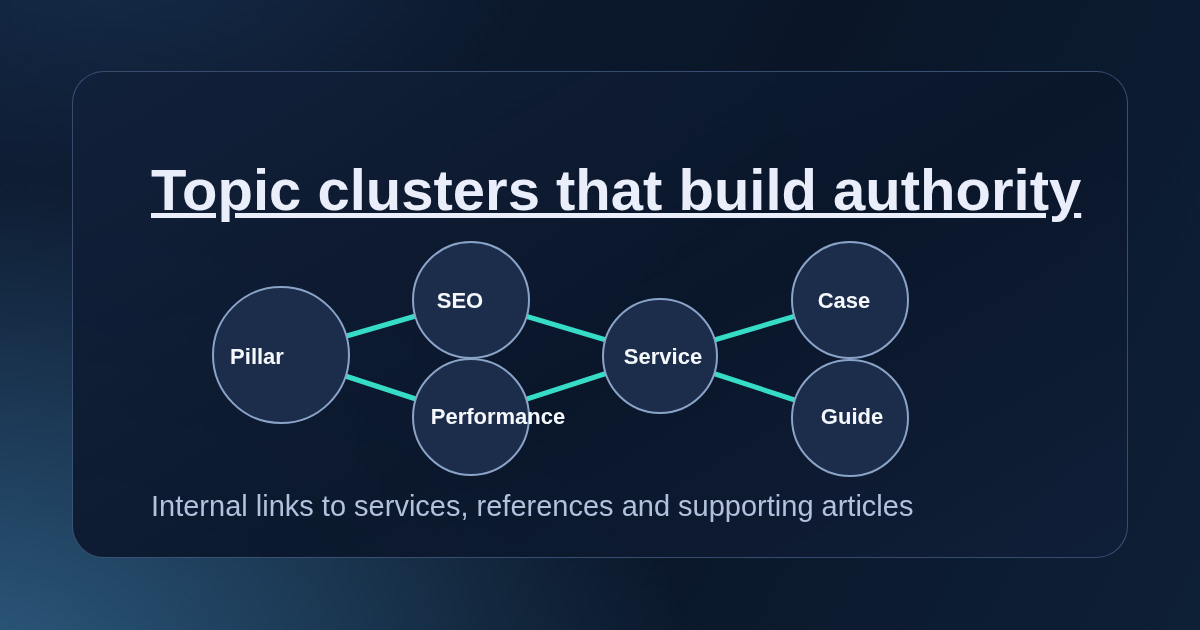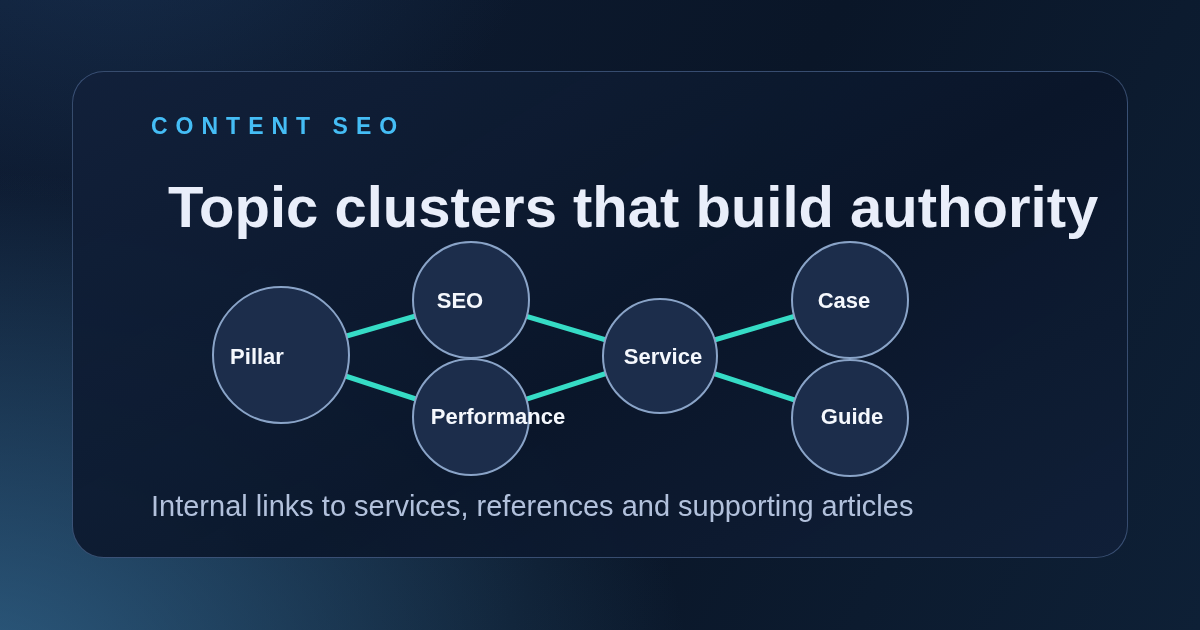--- a/index.html
+++ b/index.html
@@ -40,23 +40,22 @@
   svg.diagram .node-label{
     fill:#f5f8fd;font-family:"Liberation Sans","DejaVu Sans",sans-serif;
     font-size:22px;font-weight:700;text-anchor:middle;dominant-baseline:central;
   }
 </style>
 </head>
 <body>
 
 <div class="card">
 
-  <div class="eyebrow">CONTENT SEO</div>
 
-  <h1 class="heading" style="margin:17px;">Topic clusters that build authority</h1>
+  <h1 class="heading" style="margin:0;text-decoration:underline;">Topic clusters that build authority</h1>
 
   <svg class="diagram" viewBox="0 0 1056 487">
 
     <line class="edge" x1="208" y1="283" x2="398" y2="228"></line>
     <line class="edge" x1="208" y1="283" x2="398" y2="345"></line>
     <line class="edge" x1="398" y1="228" x2="587" y2="284"></line>
     <line class="edge" x1="398" y1="345" x2="587" y2="284"></line>
     <line class="edge" x1="587" y1="284" x2="777" y2="228"></line>
     <line class="edge" x1="587" y1="284" x2="777" y2="346"></line>
 

